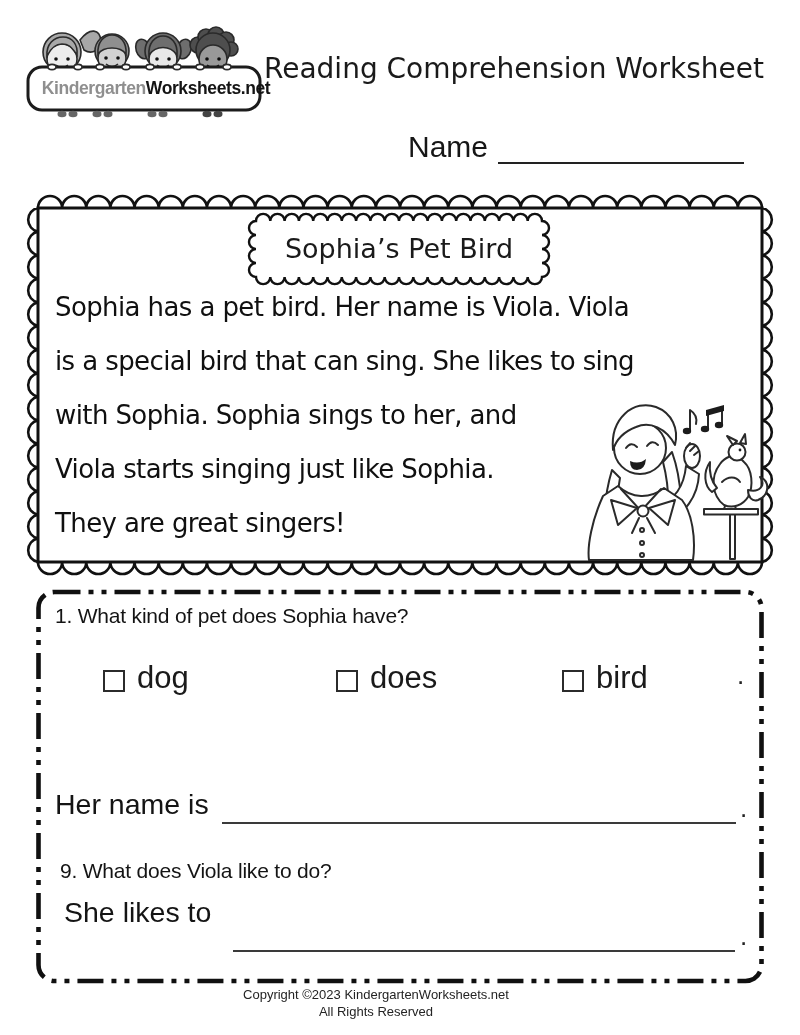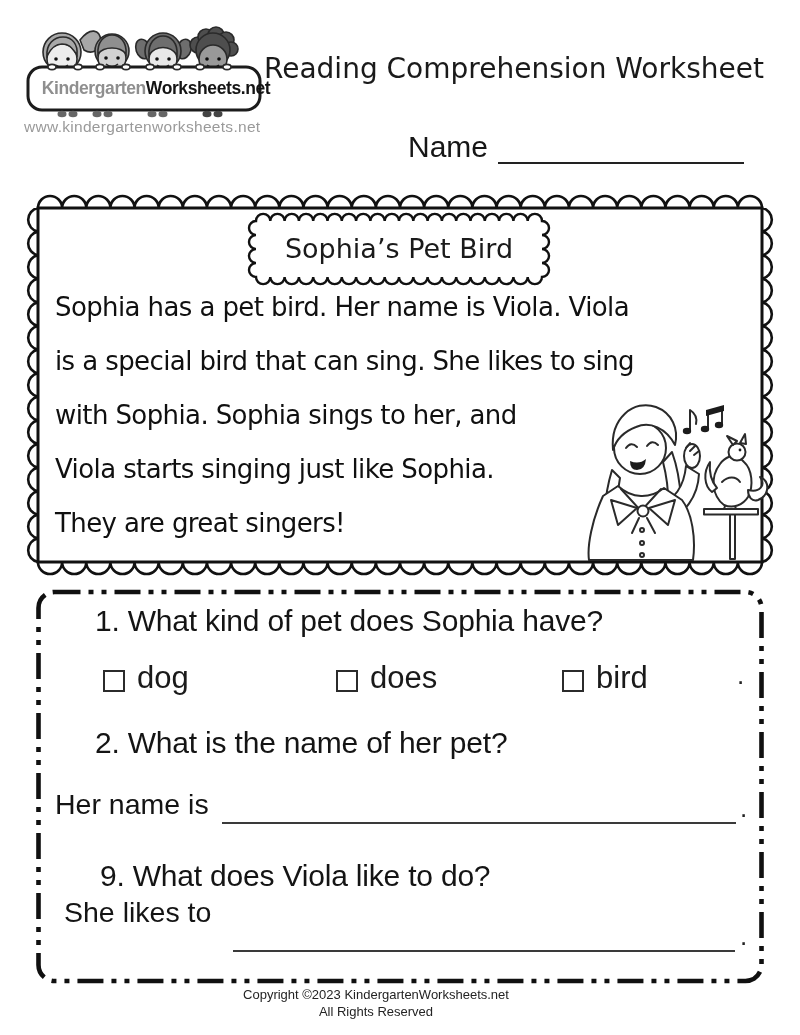--- a/index.html
+++ b/index.html
@@ -30,21 +30,21 @@
   .name-label{font-size:30px;color:#161616;}
   .name-line{display:inline-block;width:246px;height:30px;margin-left:10px;
              border-bottom:2.5px solid #222;}
 
   .story-title{position:absolute;left:256px;top:233px;width:286px;text-align:center;
                font-family:"DejaVu Sans",sans-serif;font-size:27px;white-space:nowrap;}
   .story-line{position:absolute;left:55px;font-family:"DejaVu Sans",sans-serif;font-size:26px;
               letter-spacing:-0.6px;white-space:nowrap;color:#101010;}
   .l1{top:292px}.l2{top:346px}.l3{top:400px}.l4{top:454px}.l5{top:508px}
 
-  .q{position:absolute;left:55px;font-size:30px;letter-spacing:-0.2px;color:#141414;margin-left:40px;}
+  .q{position:absolute;left:55px;font-size:21px;letter-spacing:-0.2px;color:#141414;}
   .q1{top:604px}.q2{top:726px}.q3{top:859px;left:60px}
   .opt{position:absolute;top:660px;display:flex;align-items:center;gap:12px;justify-content:space-between;}
   .o1{left:103px}.o2{left:336px}.o3{left:562px}
   .cbox{width:22px;height:22px;border:2px solid #2b2b2b;background:#fff;margin-top:5px;box-sizing:border-box;}
   .optlabel{font-size:31px;}
   .ans{position:absolute;font-size:28.5px;color:#141414;}
   .a2{left:55px;top:788px}.a3{left:64px;top:896px}
   .blank{position:absolute;border-bottom:2px solid #3a3a3a;}
   .b2{left:222px;top:790px;width:514px;height:32px;}
   .b3{left:233px;top:918px;width:502px;height:32px;}
@@ -180,21 +180,20 @@
         <path class="ink" d="M 748 490 C 760 493 766 485 760 477 C 770 481 770 495 758 500 C 752 502 748 497 748 490 Z"></path>
         <path class="inkline" d="M 722 482 C 728 476 736 476 740 482"></path>
       </g>
     </g>
   </svg>
 
   <div class="logo-text">
     <span class="part1">Kindergarten</span>
       <span class="part2">Worksheets.net</span>
   </div>
-  <div class="logo-url">www.kindergartenworksheets.net</div>
 
   <h1 class="title">Reading Comprehension Worksheet</h1>
   <div class="name-row">
     <span class="name-label">Name</span>
     <span class="name-line"></span>
   </div>
 
   <div class="story-title">Sophia’s Pet Bird</div>
   <div class="story-line l1">Sophia has a pet bird. Her name is Viola. Viola</div>
   <div class="story-line l2">is a special bird that can sing. She likes to sing</div>
@@ -210,21 +209,20 @@
   <div class="opt o2">
     <span class="cbox"></span>
     <span class="optlabel">does</span>
   </div>
   <div class="opt o3">
     <span class="cbox"></span>
     <span class="optlabel">bird</span>
   </div>
   <span class="stray s1">.</span>
 
-  <div class="q q2">2. What is the name of her pet?</div>
   <div class="ans a2">Her name is</div>
   <div class="blank b2"></div>
   <span class="stray s2">.</span>
 
   <div class="q q3">9. What does Viola like to do?</div>
   <div class="ans a3">She likes to</div>
   <div class="blank b3"></div>
   <span class="stray s3">.</span>
 
   <div class="footer-line f1">Copyright ©2023 KindergartenWorksheets.net</div>

